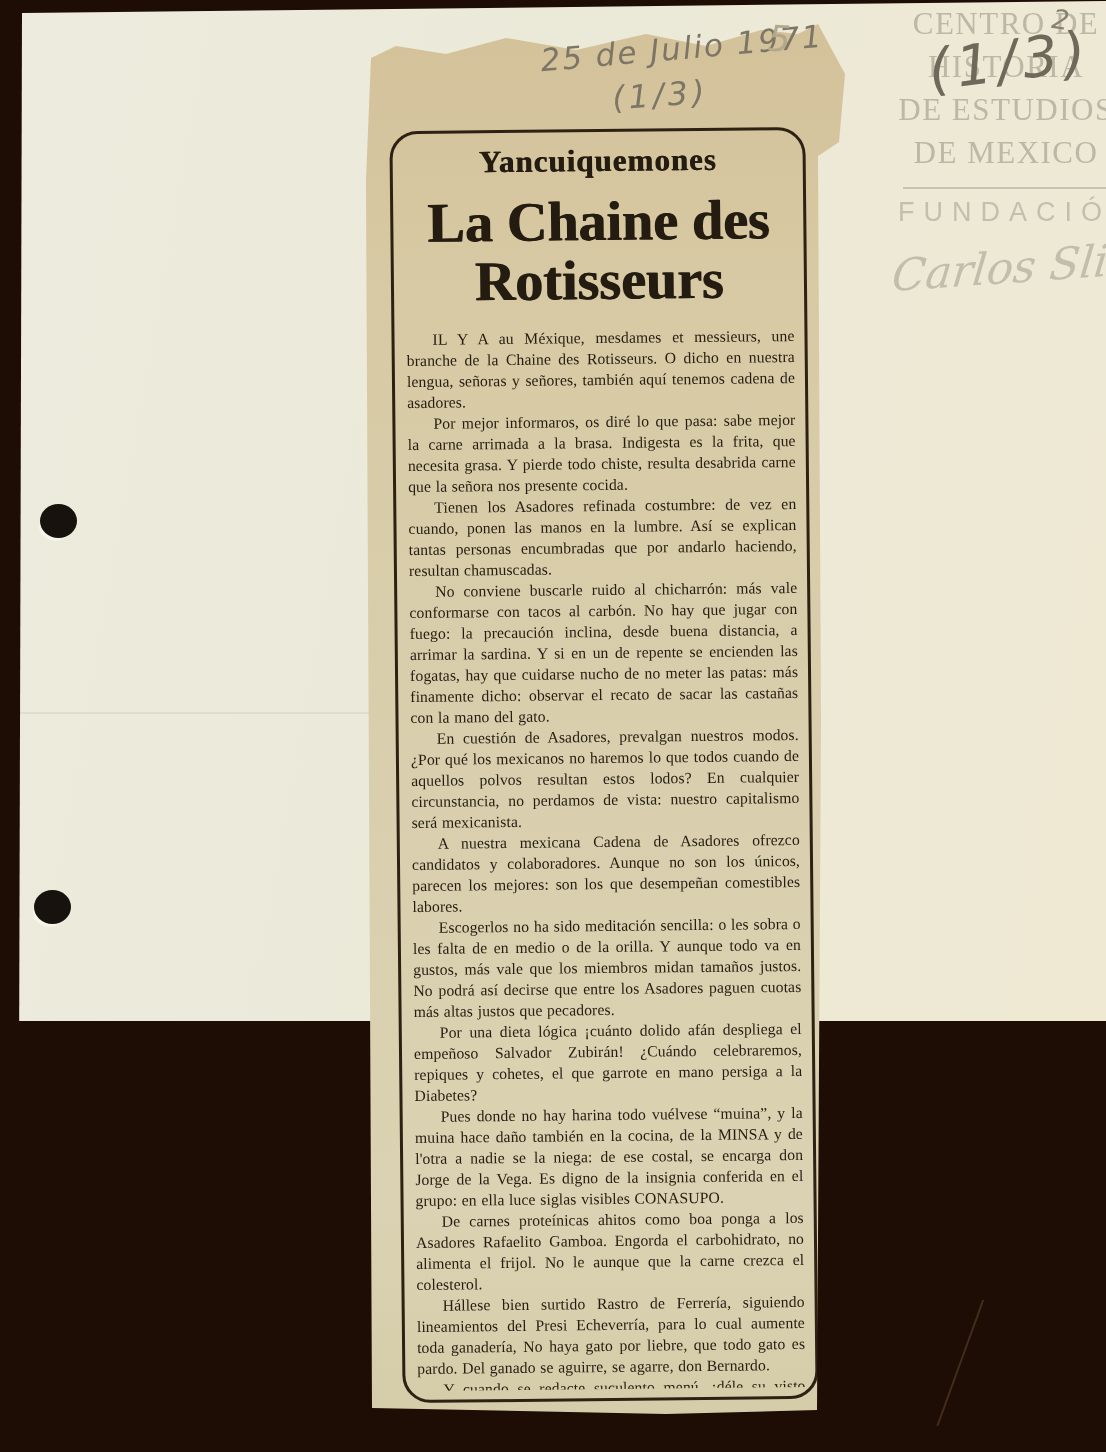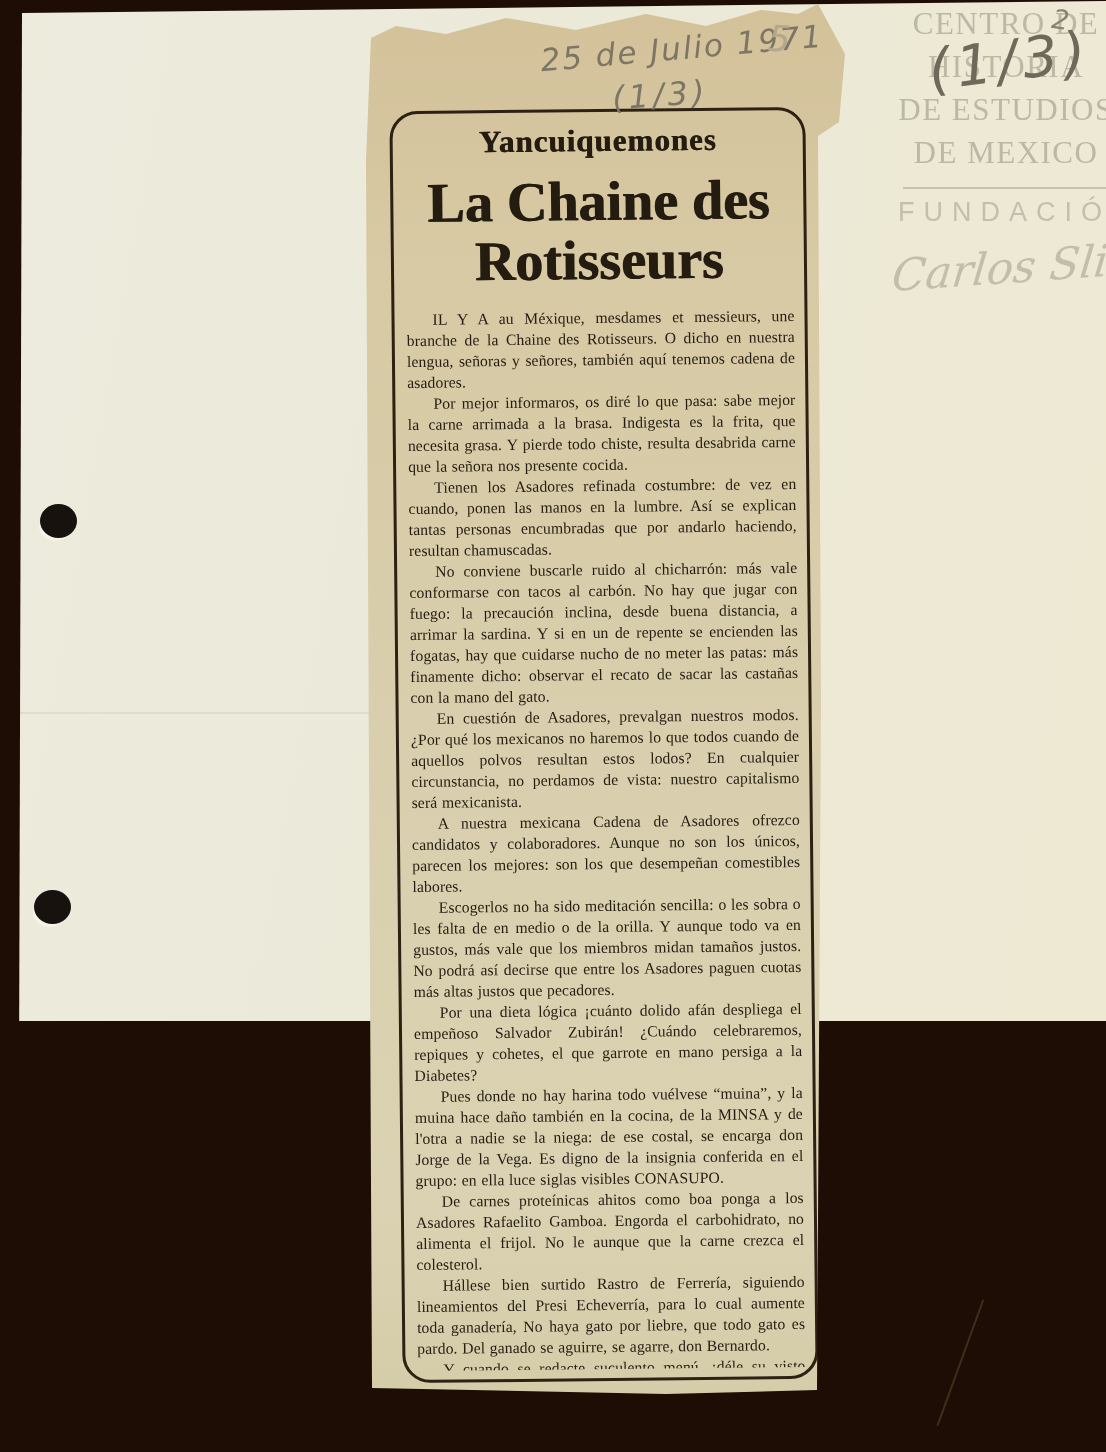--- a/index.html
+++ b/index.html
@@ -65,21 +65,21 @@
     font-family:"DejaVu Sans",sans-serif;font-style:italic;
     user-select:none;white-space:nowrap;
   }
   .hand-date{left:540px;top:30px;font-size:31px;transform:rotate(-5deg);letter-spacing:2px;}
   .hand-page-mark{left:768px;top:18px;font-size:36px;color:#b4a88c;transform:rotate(3deg);}
   .hand-fraction{left:612px;top:76px;font-size:32px;transform:rotate(-4deg);letter-spacing:4px;}
   .hand-fraction-large{left:928px;top:28px;font-size:56px;color:#6e695a;transform:rotate(-7deg);letter-spacing:6px;}
   .hand-corner-number{left:1052px;top:4px;font-size:27px;color:#8a8270;transform:rotate(8deg);}
   
   .clipping{
-    position:absolute;left:366px;top:0;width:482px;height:1394px;
+    position:absolute;left:366px;top:20px;width:482px;height:1394px;
     background:linear-gradient(to bottom,#d3c199 0%,#d7c9a3 18%,#d9cfae 55%,#dad2b2 85%,#d5cda9 100%);
     clip-path:polygon(
       0px 160px,5px 38px,30px 26px,80px 34px,140px 18px,210px 30px,
       280px 14px,340px 26px,395px 10px,432px 14px,452px 4px,
       479px 54px,473px 122px,452px 136px,455px 700px,451px 1390px,
       300px 1394px,6px 1388px);
     filter:drop-shadow(0 2px 3px rgba(70,45,20,.30));
   }
   .article-box{
     position:absolute;left:30px;top:109px;width:410px;height:1266px;

